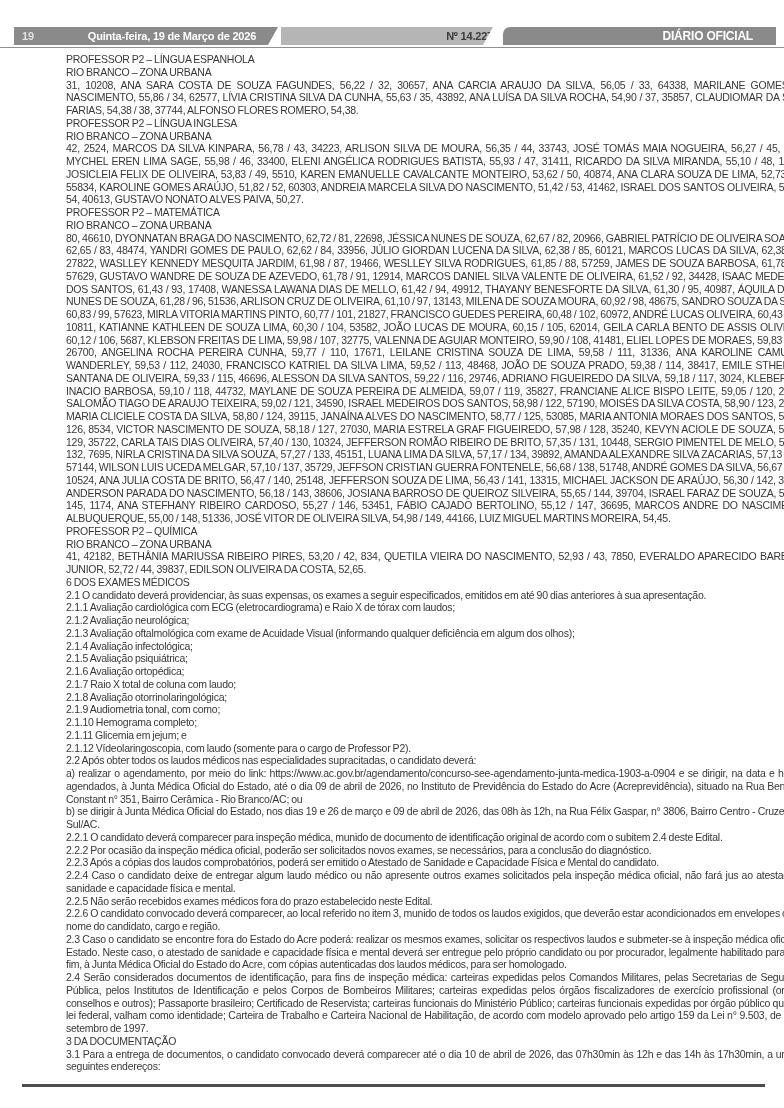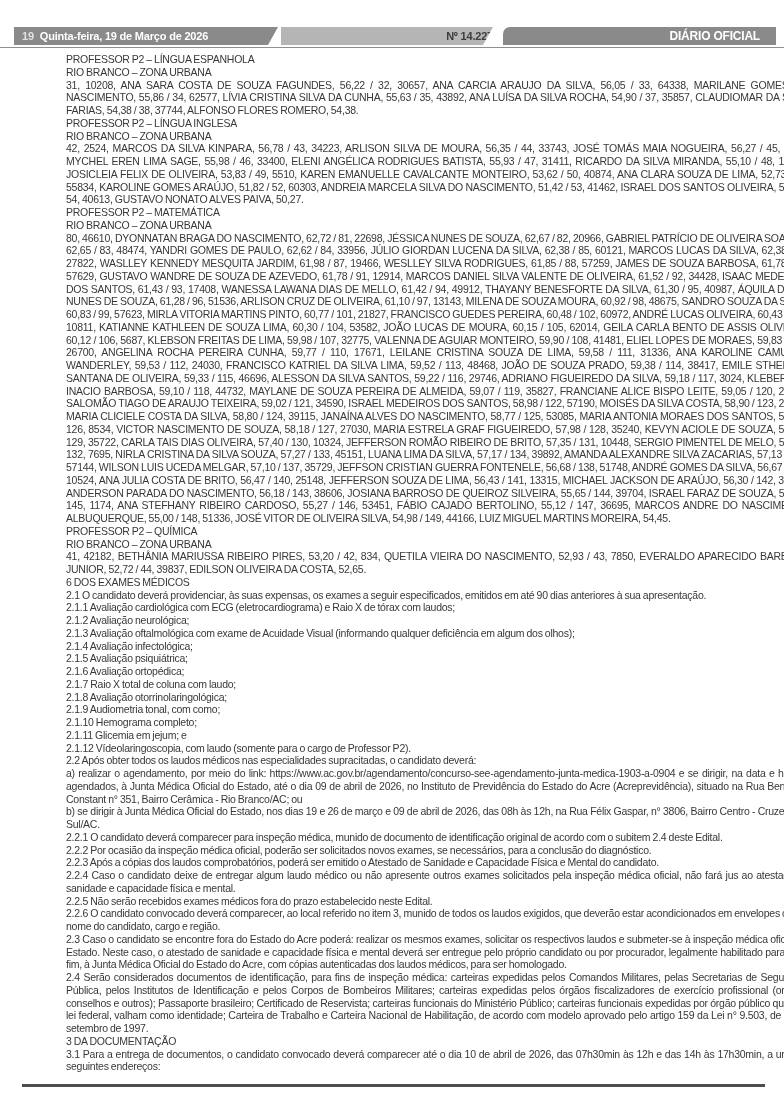--- a/index.html
+++ b/index.html
@@ -11,25 +11,25 @@
     font-family: "Liberation Sans", sans-serif;
     color: #383838;
   }
   
   .topbar { position: absolute; top: 27px; left: 0; width: 784px; height: 18px; }
   .seg { position: absolute; top: 0; height: 18px; display: flex; align-items: center;
          font-size: 11px; font-weight: bold; letter-spacing: -0.2px; white-space: nowrap; }
   .seg-dark  { background: #8a8a8a; color: #ffffff; }
   .seg-light { background: #b5b5b5; color: #3d3d3d; }
   .seg-date  { left: 14px; width: 264px; padding-left: 8px; box-sizing: border-box;
-               clip-path: polygon(0 0, 100% 0, calc(100% - 10px) 100%, 0 100%); }
+               clip-path: polygon(0 0, 100% 0, calc(100% - 10px) 100%, 0 100%); gap: 48px; }
   .seg-date .pgnum { opacity: 0.75; margin-right: 6px; }
   .seg-issue { left: 281px; width: 212px; justify-content: flex-end;
                clip-path: polygon(0 0, 100% 0, calc(100% - 10px) 100%, 0 100%); }
-  .seg-brand { left: 503px; width: 273px; justify-content: flex-end; padding-right: 16px;
+  .seg-brand { left: 503px; width: 273px; justify-content: flex-end; padding-right: 23px;
                box-sizing: border-box; border-top-left-radius: 7px; font-size: 12px; }
   .topbar-rule { position: absolute; top: 47px; left: 0; width: 784px; height: 1px;
                  background: #8f8f8f; }
   
   .doc {
     position: absolute; top: 53px; left: 22px; width: 743px;
     font-size: 10.5px; line-height: 12.75px;
     letter-spacing: -0.25px; word-spacing: -0.5px;
   }
   .line { margin: 0; text-align: justify; }

